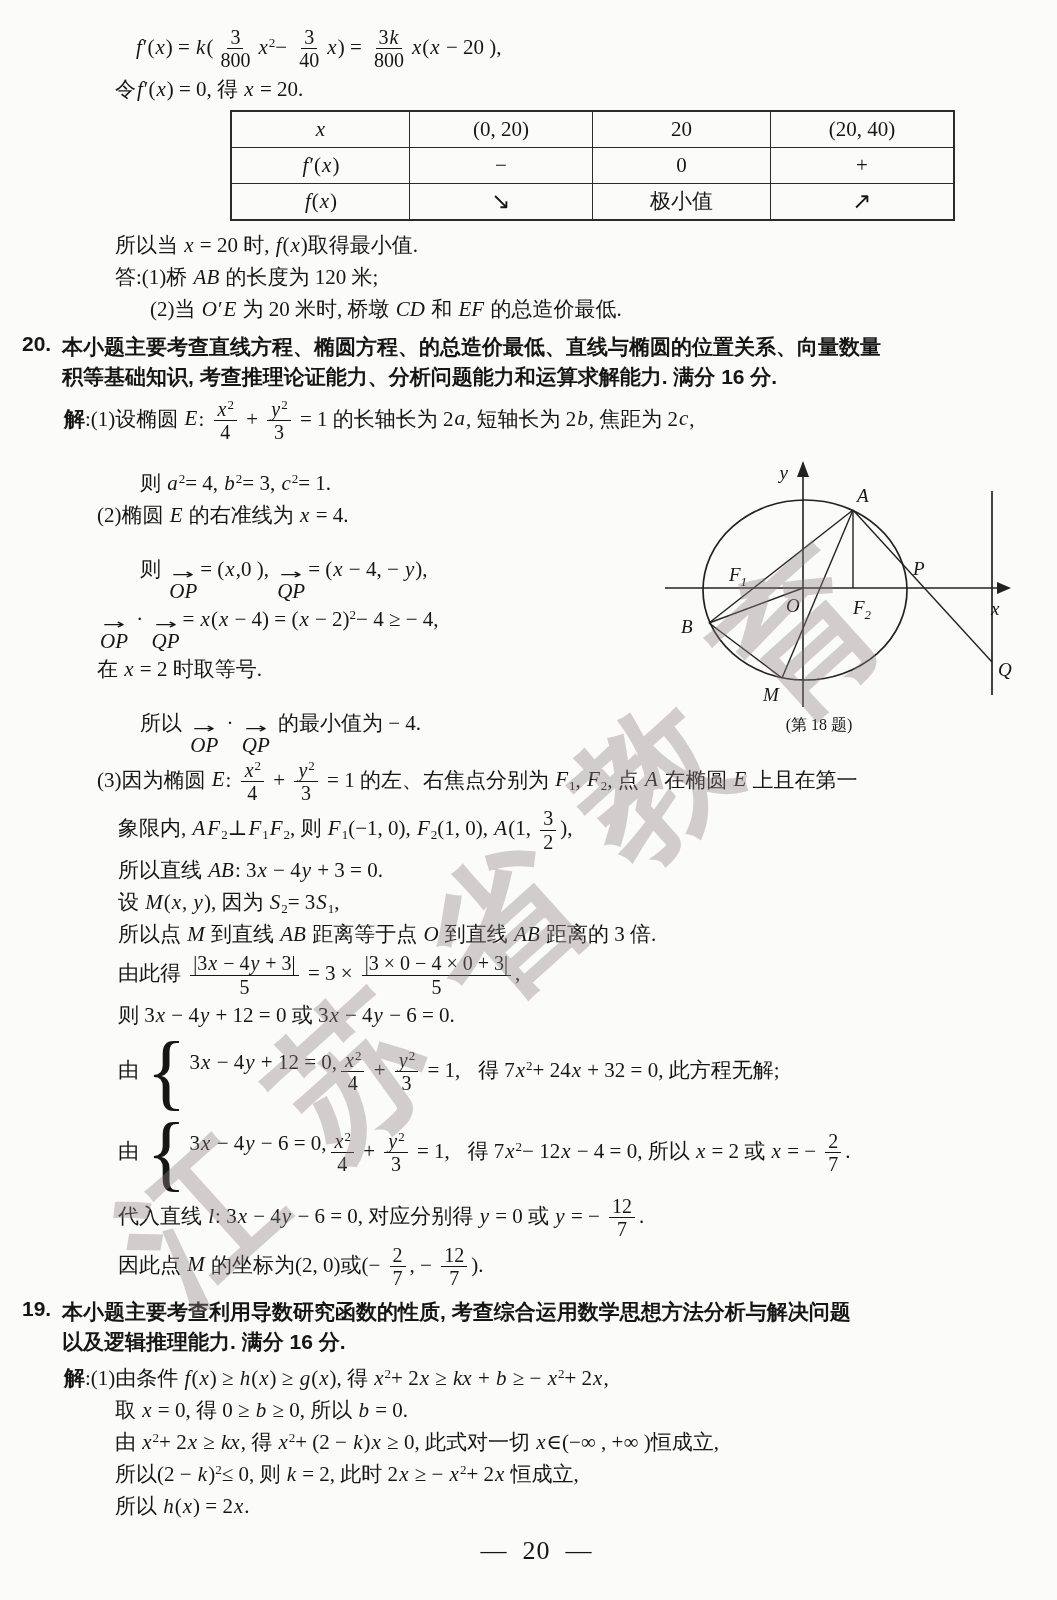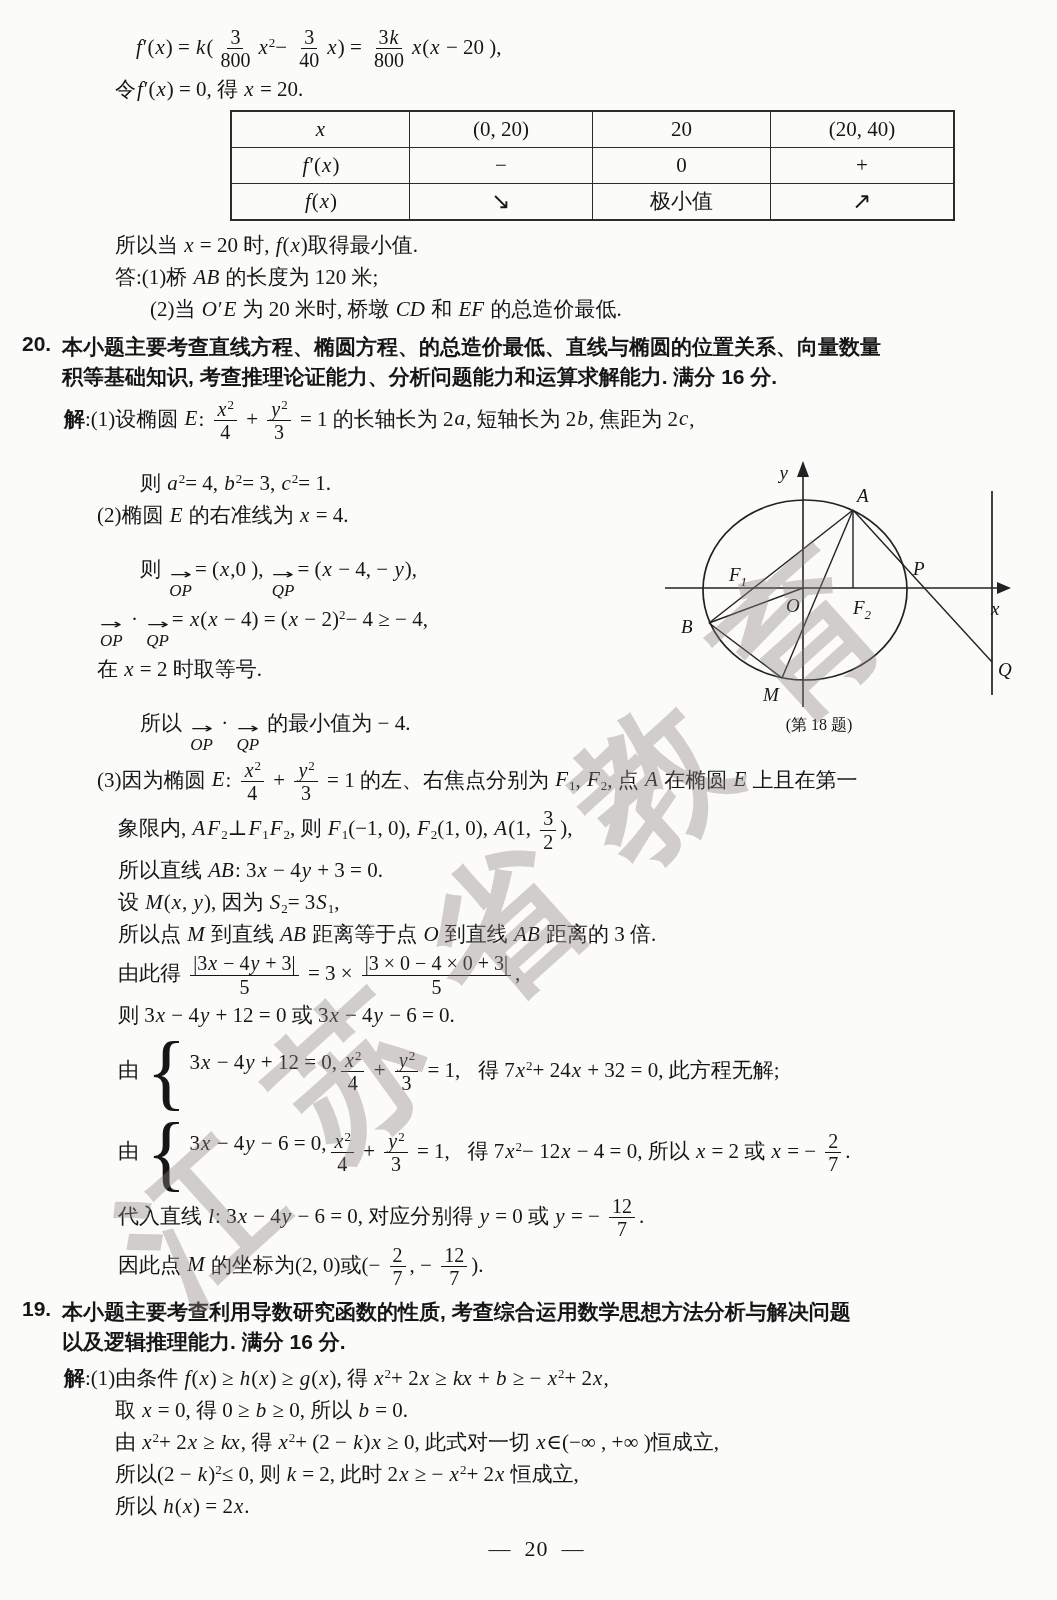--- a/index.html
+++ b/index.html
@@ -20,42 +20,42 @@
   .ind-f{margin-left:150px;}
   i.v{font-style:italic;padding:0 1px;}
   b.bz{font-family:"Liberation Sans","DejaVu Sans",sans-serif;font-weight:700;font-style:normal;}
   sup{font-size:13px;line-height:0;vertical-align:7px;}
   sub{font-size:13px;line-height:0;vertical-align:-4px;}
   .frac{display:inline-flex;flex-direction:column;align-items:center;vertical-align:middle;margin:0 4px;line-height:1.12;font-size:20px;}
   .frac .fn{border-bottom:1.6px solid #161616;padding:0 3px;text-align:center;}
   .frac .fd{padding:0 3px;text-align:center;}
   .vec{display:inline-flex;flex-direction:column;align-items:center;vertical-align:-3px;margin:0 2px;line-height:1;}
   .vec .va{font-size:14px;height:10px;line-height:9px;transform:scaleX(1.9);font-family:"DejaVu Sans",sans-serif;}
-  .vec .vb{font-size:17px;line-height:22px;}
+  .vec .vb{font-size:21px;line-height:22px;}
   .cases{display:inline-flex;align-items:center;vertical-align:middle;margin:0 2px;}
   .cases .brace{font-size:84px;line-height:78px;font-family:"Liberation Serif",serif;margin-right:3px;font-weight:400;}
   .cases .ccol{display:inline-flex;flex-direction:row;align-items:flex-start;row-gap:2px;}
   .cases .cline{line-height:26px;white-space:nowrap;}
   .ar{font-family:"DejaVu Sans",sans-serif;font-size:23px;}
   table.mono{border-collapse:collapse;margin:6px 0 10px 230px;table-layout:fixed;}
   table.mono td{
     border:1.6px solid #2b2b2b;text-align:center;height:35px;
     font-size:21px;padding:0 6px;
   }
   table.mono{border:2.5px solid #2b2b2b;}
   td.c0{width:165px;} td.c1{width:170px;} td.c2{width:165px;} td.c3{width:170px;}
   .prob{position:relative;padding-left:62px;margin:8px 0 6px 0;
     font-family:"Liberation Sans","DejaVu Sans",sans-serif;font-weight:700;}
   .prob .pnum{position:absolute;left:22px;top:0;}
   .prob .pline{line-height:30px;white-space:nowrap;}
   .sol18{position:relative;}
   .fig{position:absolute;top:-14px;right:38px;width:372px;z-index:1;}
   .fig svg{display:block;}
   .figcap{text-align:center;font-size:16px;margin-top:2px;margin-right:28px;white-space:nowrap;}
-  .footer{position:absolute;left:0;right:0;top:1536px;text-align:center;font-size:22px;letter-spacing:1px;z-index:1;padding-left:16px;}
+  .footer{position:absolute;left:0;right:0;top:1536px;text-align:center;font-size:26px;letter-spacing:1px;z-index:1;padding-left:16px;}
   .wm{position:absolute;font-size:150px;font-family:"DejaVu Serif",serif;font-weight:700;
       color:#8f8383;opacity:0.38;transform:rotate(-42deg);z-index:2;pointer-events:none;line-height:1;}
   svg text{font-family:"Liberation Serif","DejaVu Serif",serif;font-style:italic;font-size:19px;fill:#161616;}
 </style>
 </head>
 <body>
 
 <div class="page">
 
   <div></div>

